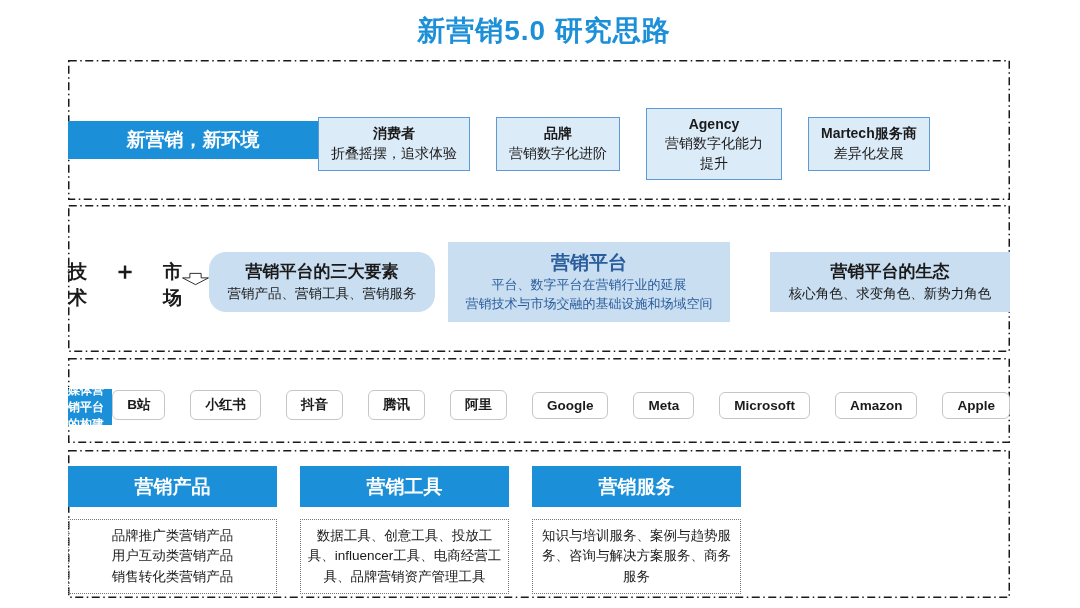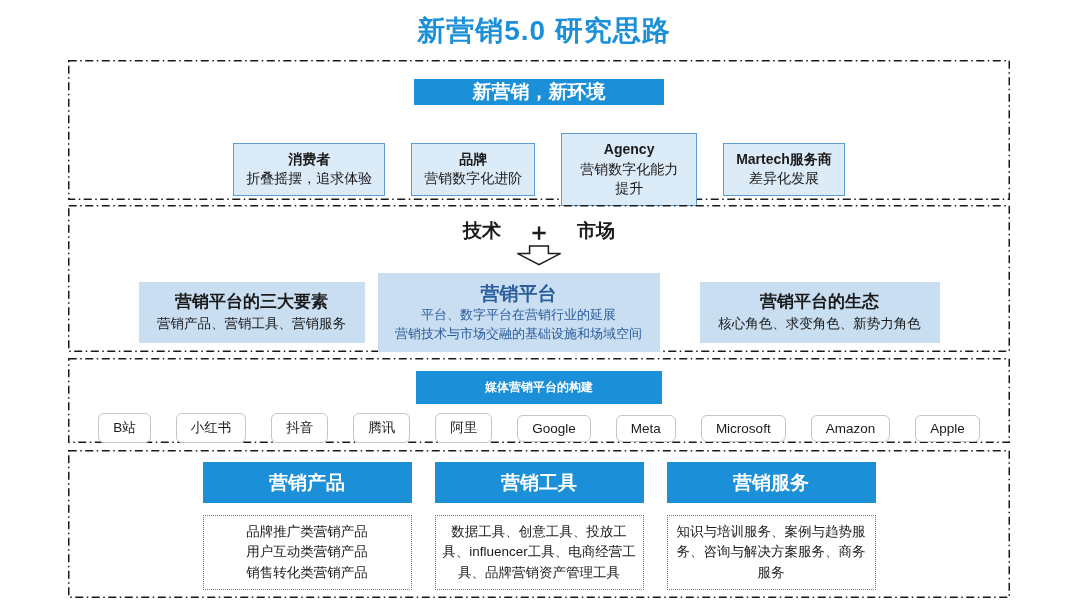--- a/index.html
+++ b/index.html
@@ -6,21 +6,21 @@
   body{
     width:1080px;height:608px;position:relative;overflow:hidden;
     font-family:"Liberation Sans",sans-serif;color:#1a1a1a;
   }
   .page-title{
     position:absolute;top:12px;left:4px;width:1080px;text-align:center;
     font-size:28px;font-weight:700;color:#1b8fd8;letter-spacing:1px;
   }
   .section{position:absolute;left:68px;width:942px;}
   .section .border-svg{position:absolute;top:0;left:0;}
-  .section .content{position:relative;width:100%;height:100%;display:flex;flex-direction:column;align-items:center;}
+  .section .content{position:relative;width:100%;height:100%;display:flex;flex-direction:row;align-items:center;}
   .sec1{top:60px;height:140px;}
   .sec2{top:205px;height:147px;}
   .sec3{top:358px;height:85px;}
   .sec4{top:450px;height:148px;}
 
   .banner{
     background:#1b8fd8;color:#ffffff;font-weight:700;font-size:19px;
     display:flex;align-items:center;justify-content:center;
   }
   .sec1 .banner{margin-top:19px;width:250px;height:38px;}
@@ -28,38 +28,38 @@
 
   .env-row{margin-top:28px;display:flex;gap:26px;align-items:center;justify-content:center;}
   .env-box{
     background:#dcebf8;border:1.6px solid #5b9bd5;
     padding:6px 12px;text-align:center;font-size:14px;line-height:1.4;
   }
   .env-box .t{font-weight:700;}
   .env-box.w1{max-width:136px;}
   .env-box.w4{max-width:110px;}
 
-  .tech-row{margin-top:13px;display:flex;gap:26px;align-items:flex-end;font-size:19px;font-weight:700;}
+  .tech-row{margin-top:13px;display:flex;gap:26px;align-items:flex-start;font-size:19px;font-weight:700;}
   .plus{font-size:24px;font-weight:700;line-height:1;}
   .down-arrow{margin-top:1px;}
 
   .plat-row{margin-top:7px;display:flex;gap:13px;align-items:center;justify-content:center;}
   .plat-box{background:#c9def1;text-align:center;padding:9px 10px;}
   .plat-box .t{font-weight:700;font-size:17px;line-height:1.35;}
   .plat-box .l{font-size:13.5px;line-height:1.45;}
   .plat-box.center{width:262px;color:#2a5d9c;padding:8px 10px;}
   .plat-box.center .t{font-size:19px;}
   .plat-box.center .l{font-size:13px;}
-  .plat-box.left{width:206px;}
+  .plat-box.left{width:206px;border-radius:17px;}
   .plat-box.right{width:220px;margin-left:27px;}
 
   .media-row{margin-top:9px;display:flex;gap:25px;align-items:center;justify-content:center;}
   .media-pill{
     background:#ffffff;border:1px solid #c6c6c6;border-radius:6px;
-    padding:5px 14px;font-weight:400;font-size:13.5px;white-space:nowrap;
+    padding:5px 14px;font-weight:700;font-size:13.5px;white-space:nowrap;
   }
 
   .col-row{margin-top:12px;display:flex;gap:23px;justify-content:space-between;align-items:flex-start;}
   .col{width:209px;display:flex;flex-direction:column;align-items:center;}
   .col .banner4{
     width:100%;height:41px;background:#1b8fd8;color:#fff;font-weight:700;font-size:19px;
     display:flex;align-items:center;justify-content:center;
   }
   .col .body{
     margin-top:12px;width:100%;box-sizing:border-box;border:1px dotted #777;

